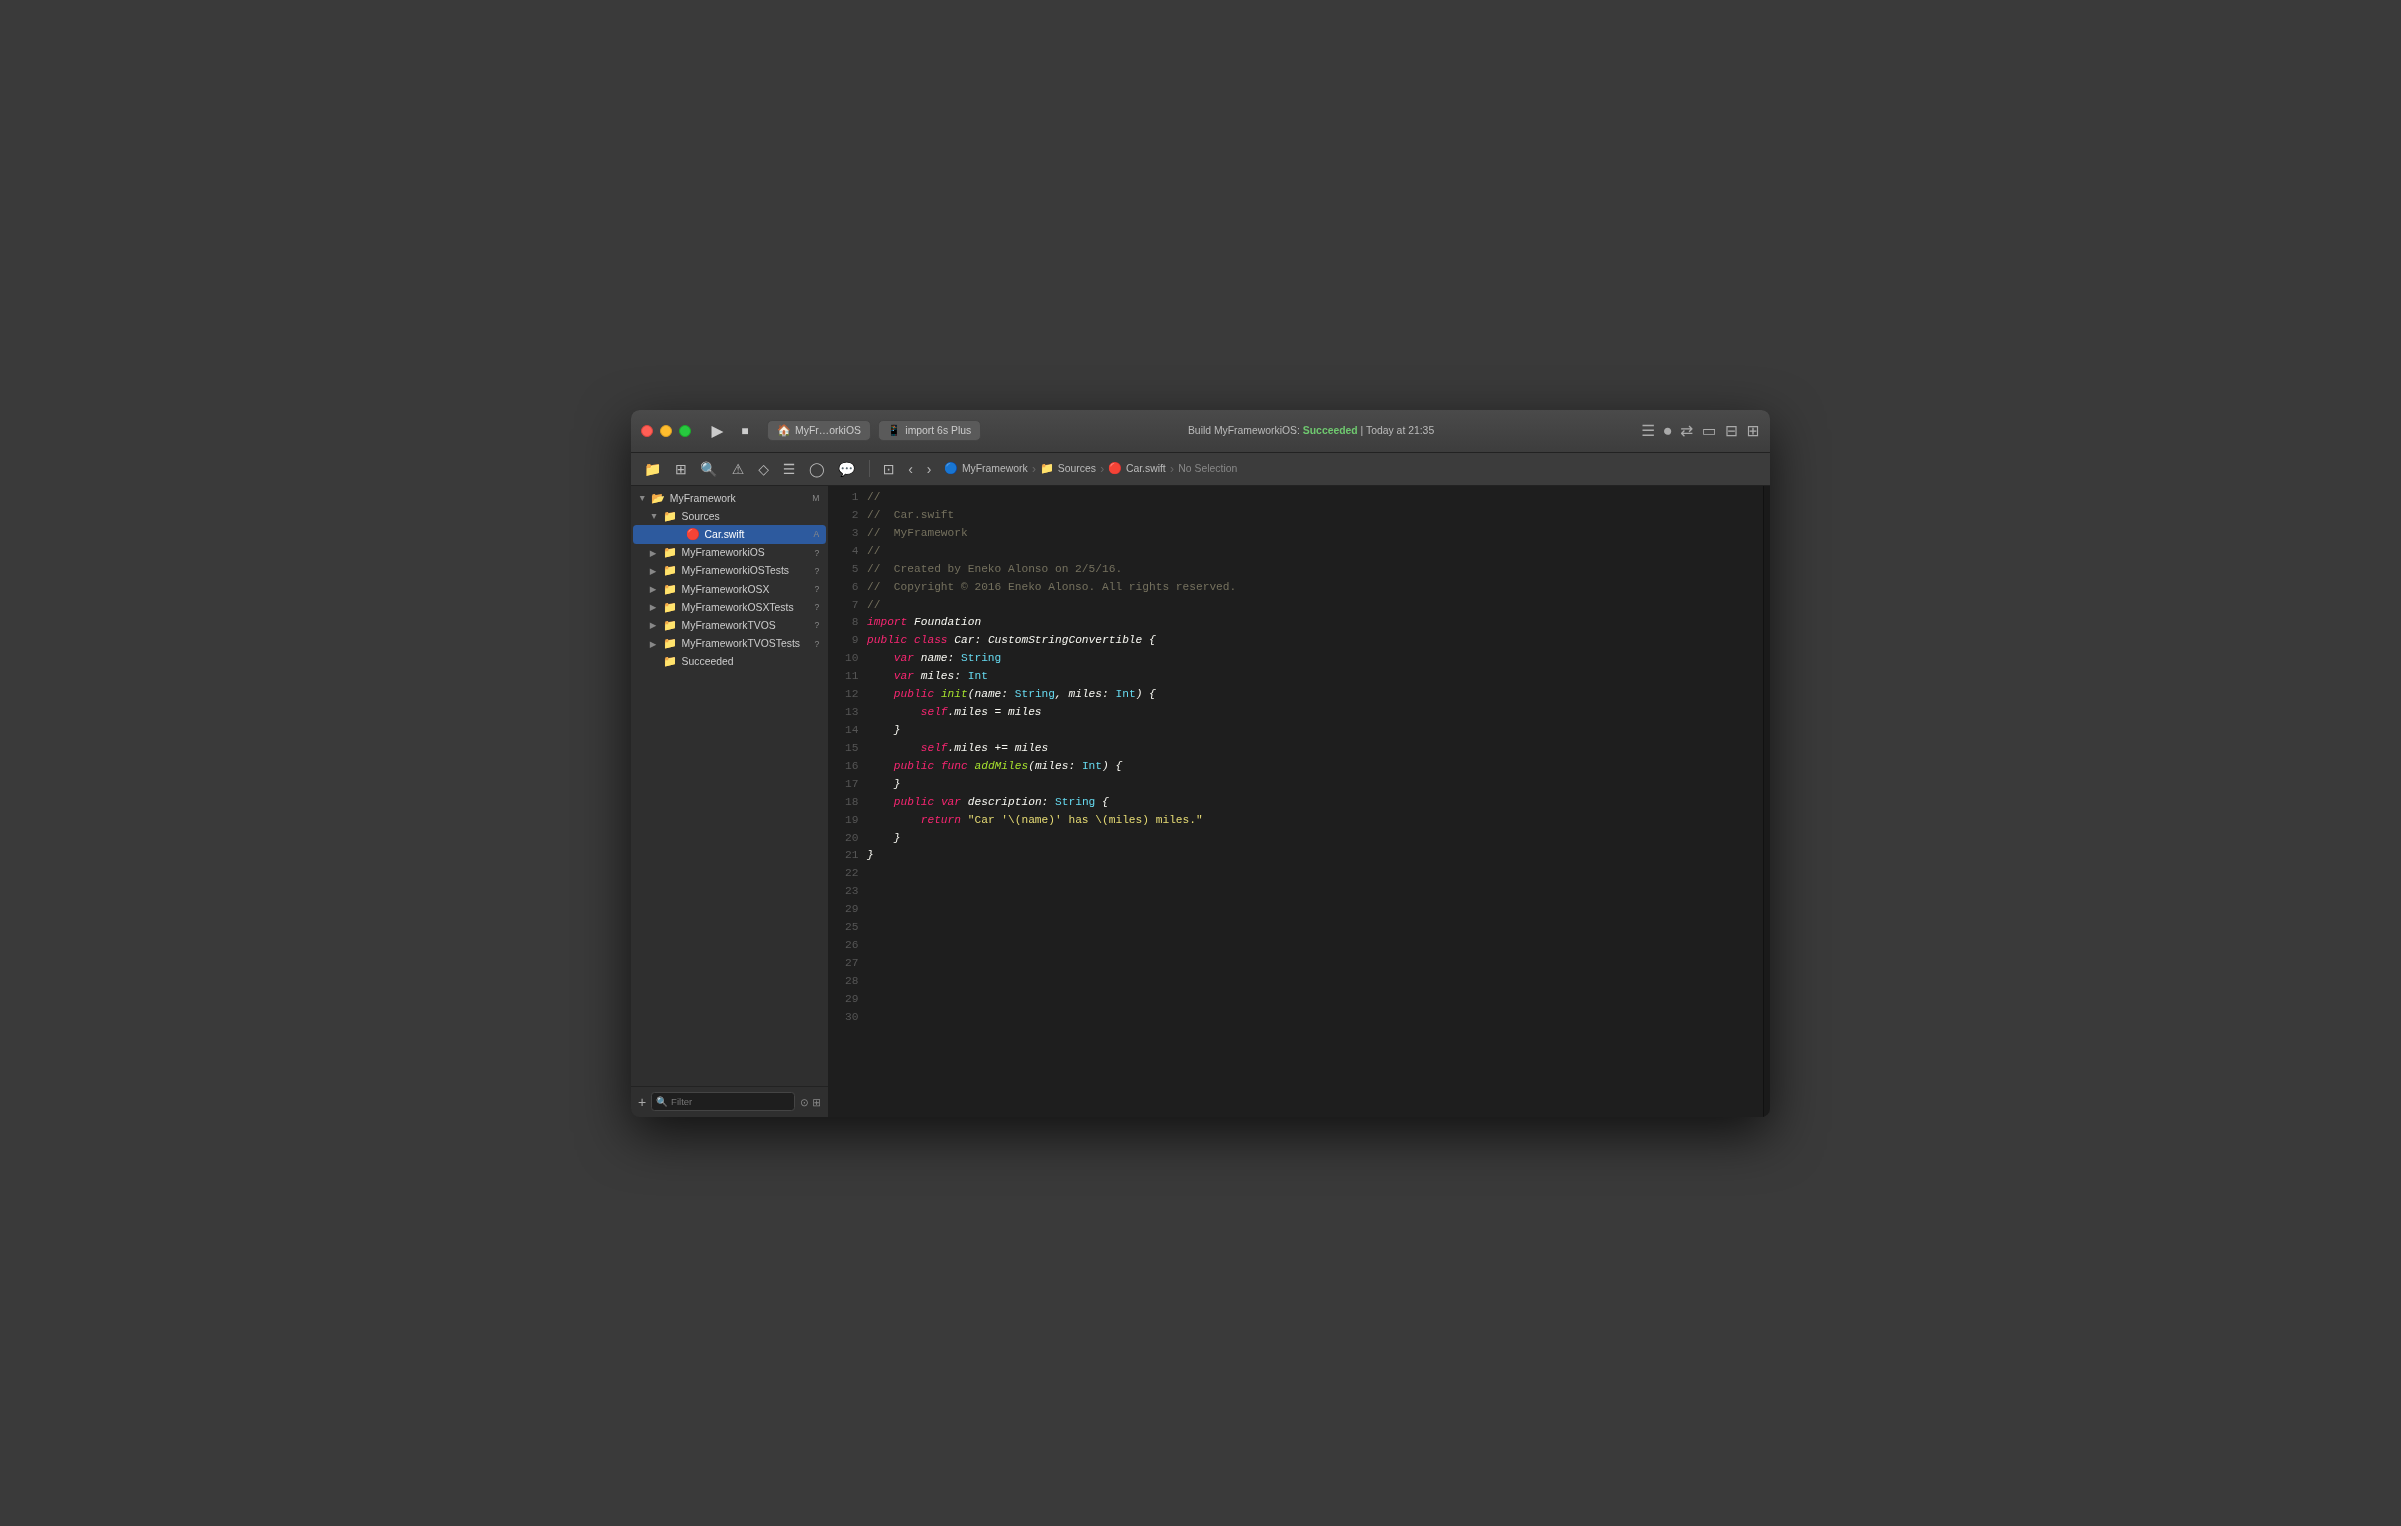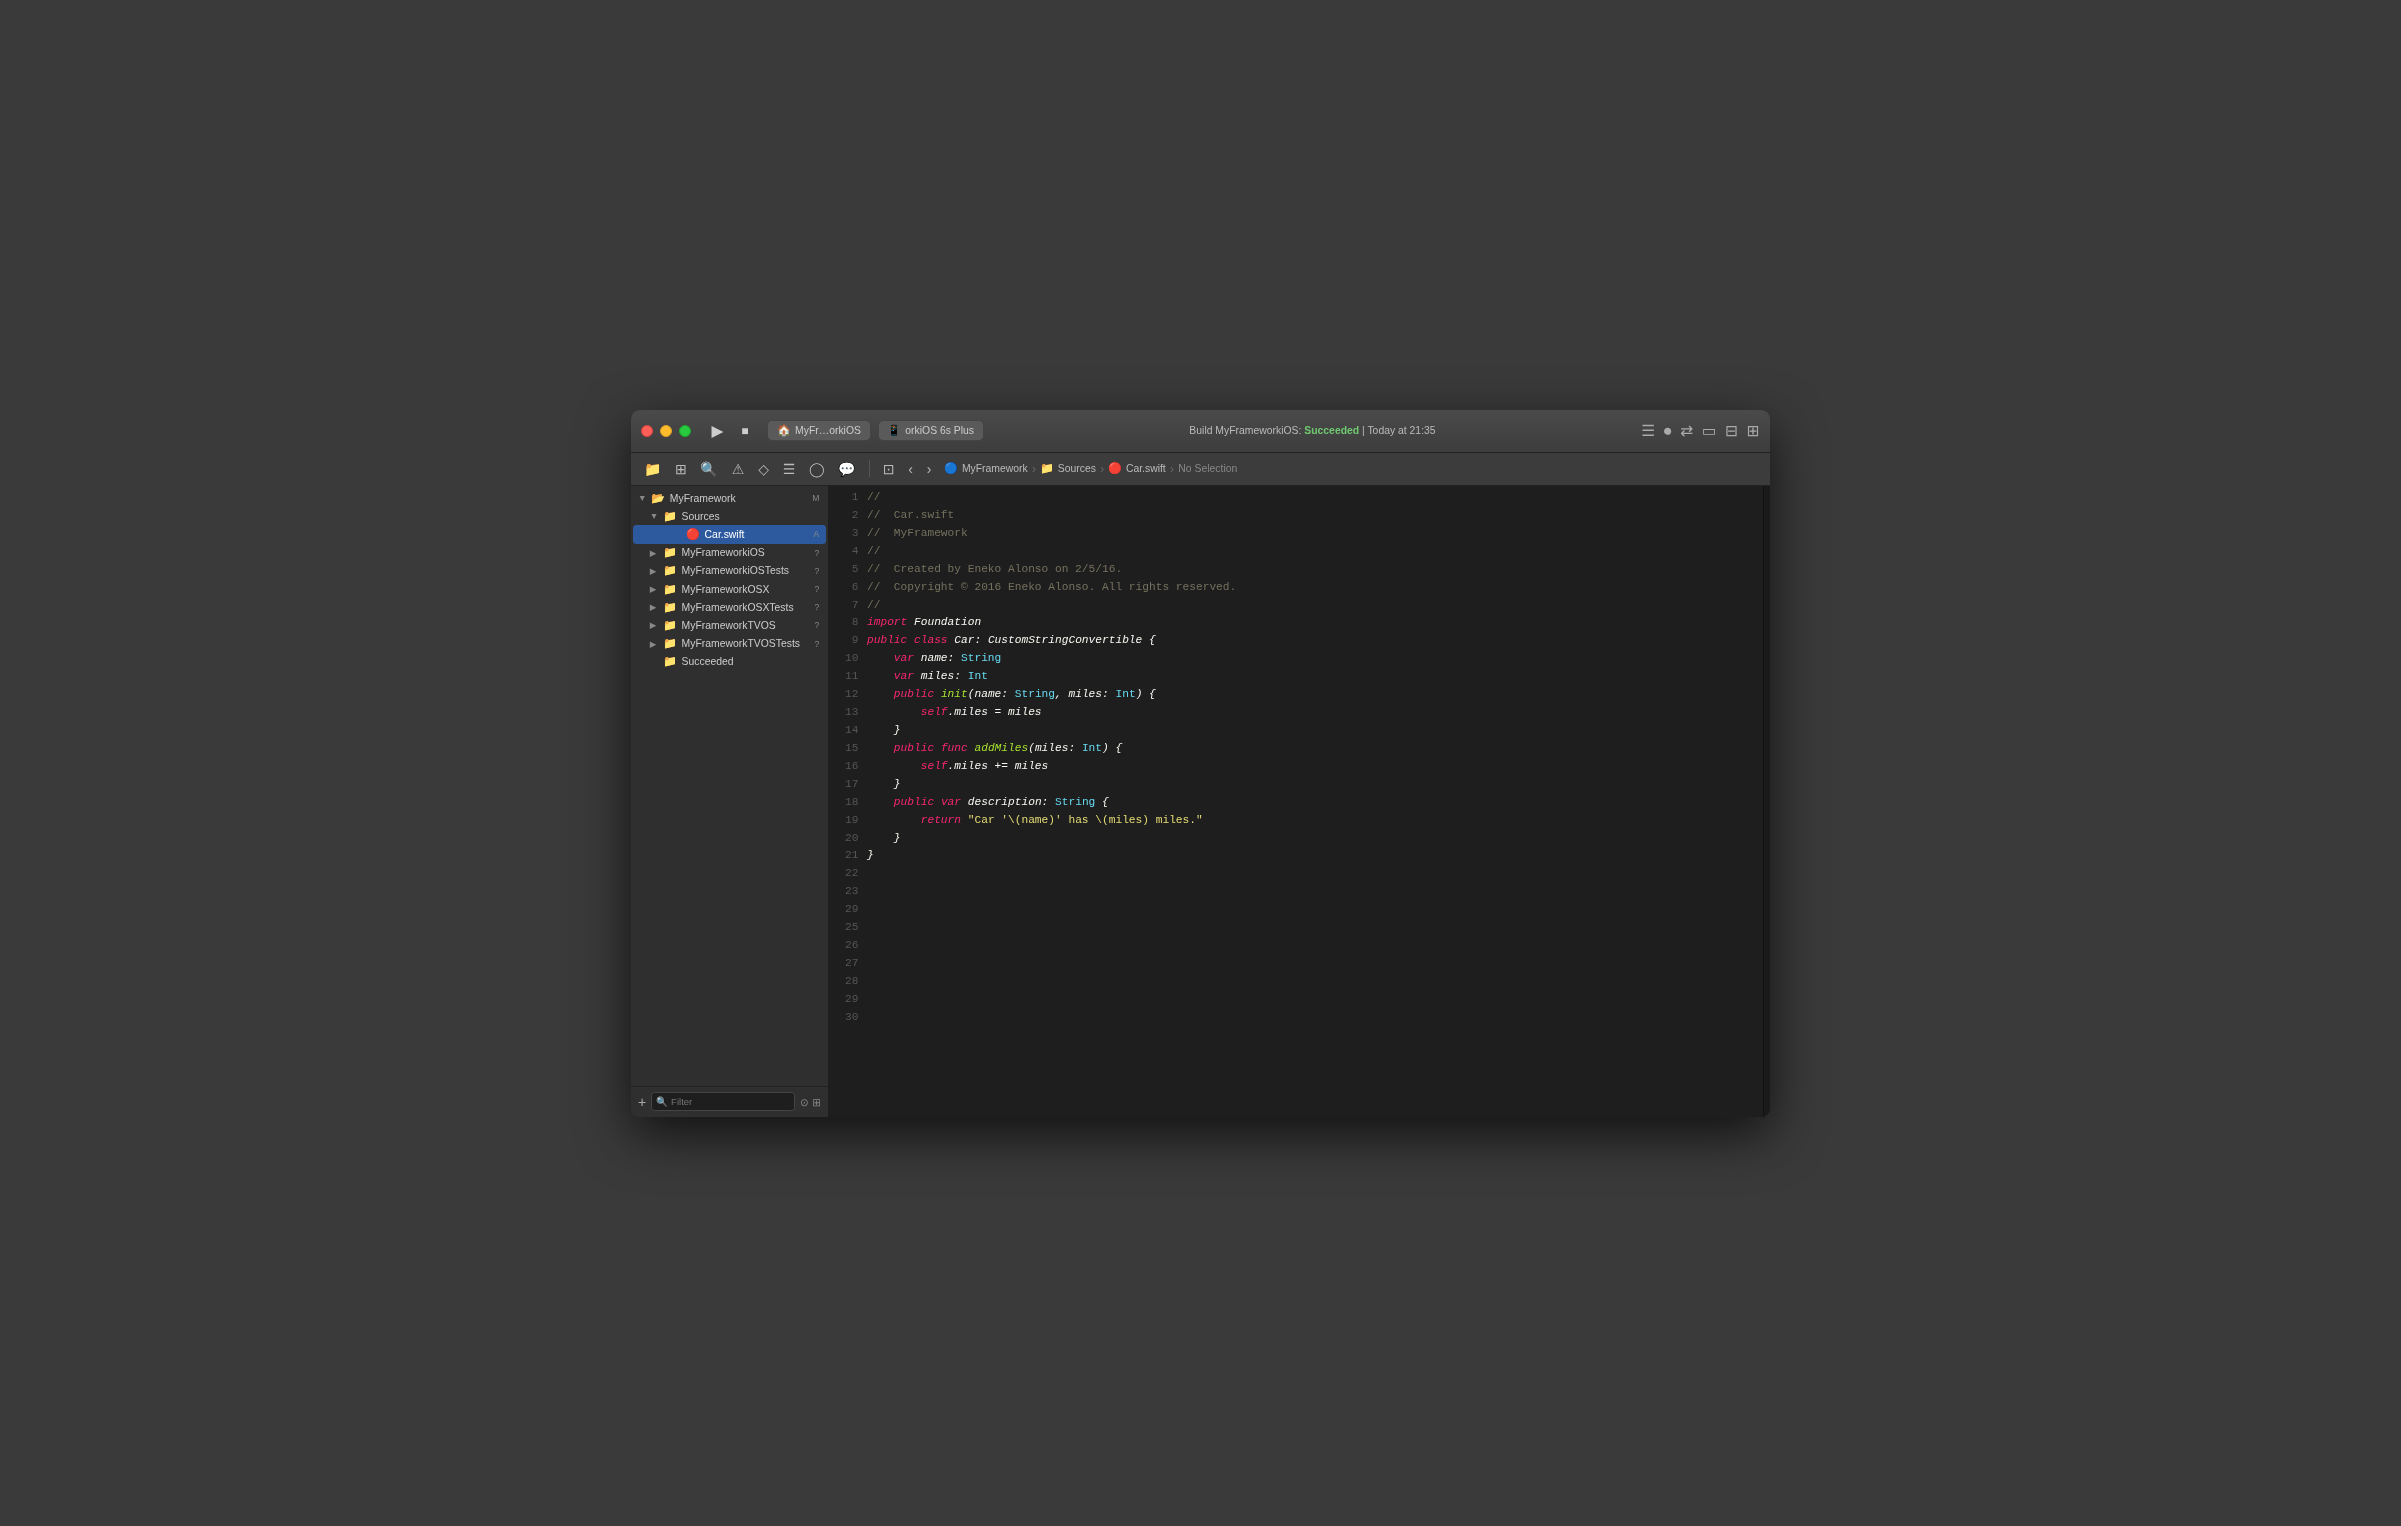--- a/index.html
+++ b/index.html
@@ -295,21 +295,21 @@
     </div>
     <button class="title-run-btn">▶</button>
     <button class="title-stop-btn">■</button>
     <div class="title-segments">
       <div class="title-seg">
         <span class="icon">🏠</span>
         <span>MyFr…orkiOS</span>
       </div>
       <div class="title-seg">
         <span class="icon">📱</span>
-        <span>orkiOS 6s Plus</span>
+        <span>import 6s Plus</span>
       </div>
     </div>
     <div class="title-status">
       <span>Build MyFrameworkiOS: </span><strong>Succeeded</strong><span>  |  Today at 21:35</span>
     </div>
     <div class="title-right-icons">
       <span>☰</span>
       <span>⏺</span>
       <span>⇄</span>
       <span>▭</span>
@@ -485,22 +485,22 @@
           <div class="code-line"></div>
           <div class="code-line"><span class="kw">public</span><span class="plain"> </span><span class="kw">class</span><span class="plain"> Car: CustomStringConvertible {</span></div>
           <div class="code-line"></div>
           <div class="code-line"><span class="plain">    </span><span class="kw">var</span><span class="plain"> name: </span><span class="kw2">String</span></div>
           <div class="code-line"><span class="plain">    </span><span class="kw">var</span><span class="plain"> miles: </span><span class="kw2">Int</span></div>
           <div class="code-line"></div>
           <div class="code-line"><span class="plain">    </span><span class="kw">public</span><span class="plain"> </span><span class="fn">init</span><span class="plain">(name: </span><span class="kw2">String</span><span class="plain">, miles: </span><span class="kw2">Int</span><span class="plain">) {</span></div>
           <div class="code-line"><span class="plain">        </span><span class="kw">self</span><span class="plain">.miles = miles</span></div>
           <div class="code-line"><span class="plain">    }</span></div>
           <div class="code-line"></div>
+          <div class="code-line"><span class="plain">        </span><span class="kw">self</span><span class="plain">.miles += miles</span></div>
           <div class="code-line"><span class="plain">    </span><span class="kw">public</span><span class="plain"> </span><span class="kw">func</span><span class="plain"> </span><span class="fn">addMiles</span><span class="plain">(miles: </span><span class="kw2">Int</span><span class="plain">) {</span></div>
-          <div class="code-line"><span class="plain">        </span><span class="kw">self</span><span class="plain">.miles += miles</span></div>
           <div class="code-line"><span class="plain">    }</span></div>
           <div class="code-line"></div>
           <div class="code-line"><span class="plain">    </span><span class="kw">public</span><span class="plain"> </span><span class="kw">var</span><span class="plain"> description: </span><span class="kw2">String</span><span class="plain"> {</span></div>
           <div class="code-line"><span class="plain">        </span><span class="kw">return</span><span class="plain"> </span><span class="str">"Car '\(name)' has \(miles) miles."</span></div>
           <div class="code-line"><span class="plain">    }</span></div>
           <div class="code-line"></div>
           <div class="code-line"><span class="plain">}</span></div>
           <div class="code-line"></div>
         </div>
       </div>

